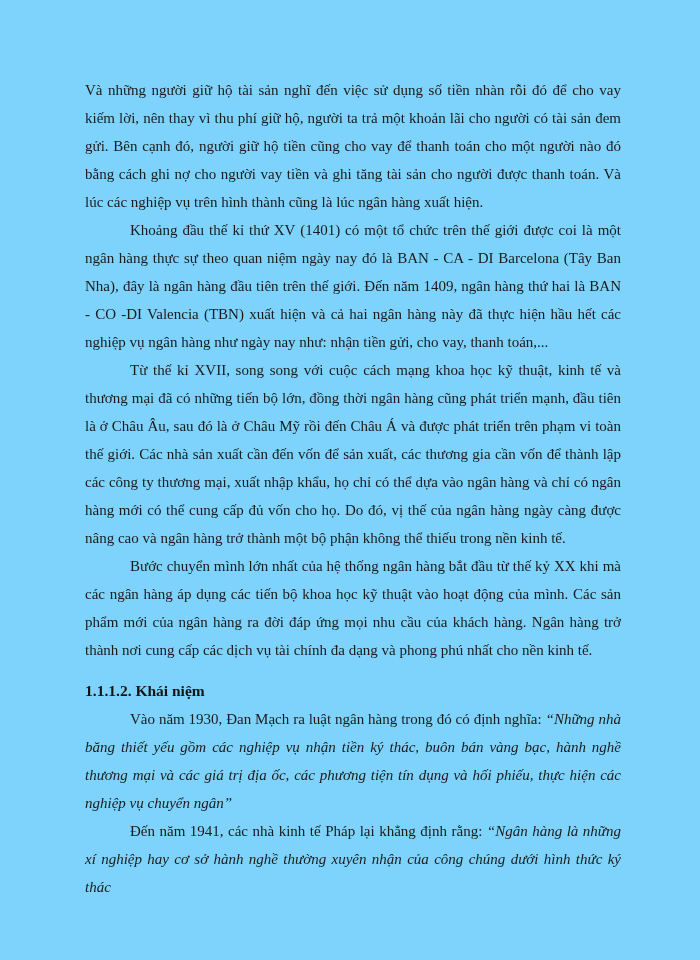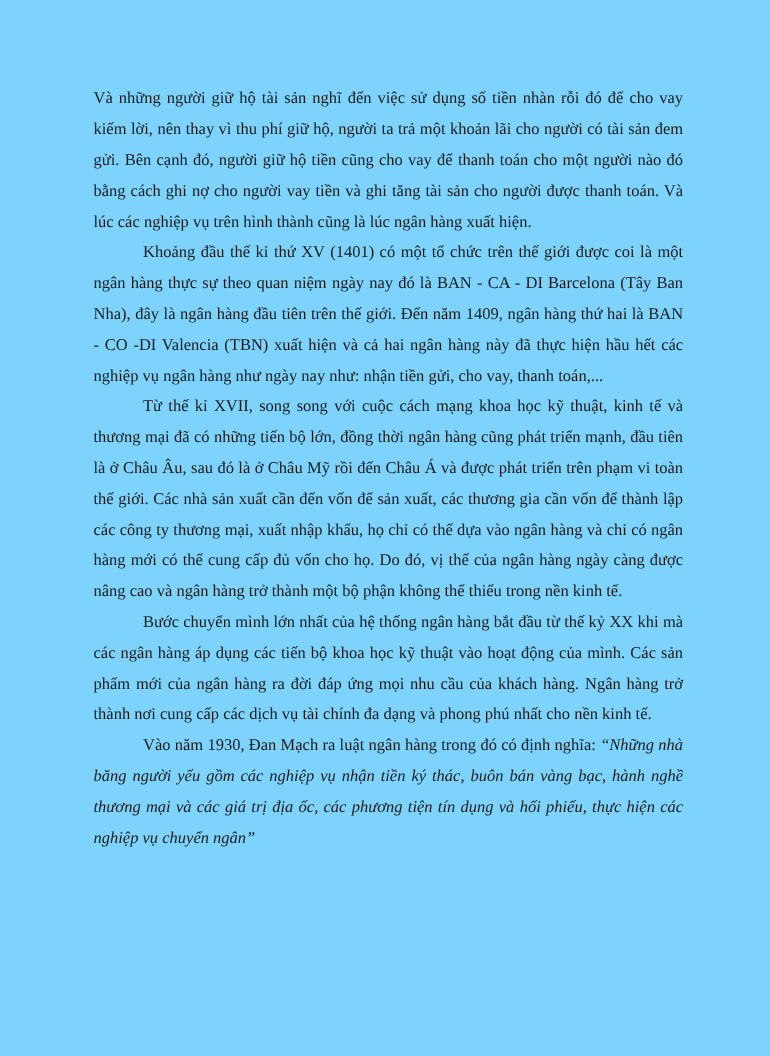--- a/index.html
+++ b/index.html
@@ -59,20 +59,24 @@
   <div class="text-column">
 
     <p class="para no-indent">Và những người giữ hộ tài sản nghĩ đến việc sử dụng số tiền nhàn rỗi đó để cho vay kiếm lời, nên thay vì thu phí giữ hộ, người ta trả một khoản lãi cho người có tài sản đem gửi. Bên cạnh đó, người giữ hộ tiền cũng cho vay để thanh toán cho một người nào đó bằng cách ghi nợ cho người vay tiền và ghi tăng tài sản cho người được thanh toán. Và lúc các nghiệp vụ trên hình thành cũng là lúc ngân hàng xuất hiện.</p>
 
     <p class="para">Khoảng đầu thế kỉ thứ XV (1401) có một tổ chức trên thế giới được coi là một ngân hàng thực sự theo quan niệm ngày nay đó là BAN - CA - DI Barcelona (Tây Ban Nha), đây là ngân hàng đầu tiên trên thế giới. Đến năm 1409, ngân hàng thứ hai là BAN - CO -DI Valencia (TBN) xuất hiện và cả hai ngân hàng này đã thực hiện hầu hết các nghiệp vụ ngân hàng như ngày nay như: nhận tiền gửi, cho vay, thanh toán,...</p>
 
     <p class="para">Từ thế kỉ XVII, song song với cuộc cách mạng khoa học kỹ thuật, kinh tế và thương mại đã có những tiến bộ lớn, đồng thời ngân hàng cũng phát triển mạnh, đầu tiên là ở Châu Âu, sau đó là ở Châu Mỹ rồi đến Châu Á và được phát triển trên phạm vi toàn thế giới. Các nhà sản xuất cần đến vốn để sản xuất, các thương gia cần vốn để thành lập các công ty thương mại, xuất nhập khẩu, họ chỉ có thể dựa vào ngân hàng và chỉ có ngân hàng mới có thể cung cấp đủ vốn cho họ. Do đó, vị thế của ngân hàng ngày càng được nâng cao và ngân hàng trở thành một bộ phận không thể thiếu trong nền kinh tế.</p>
 
     <p class="para">Bước chuyển mình lớn nhất của hệ thống ngân hàng bắt đầu từ thế kỷ XX khi mà các ngân hàng áp dụng các tiến bộ khoa học kỹ thuật vào hoạt động của mình. Các sản phẩm mới của ngân hàng ra đời đáp ứng mọi nhu cầu của khách hàng. Ngân hàng trở thành nơi cung cấp các dịch vụ tài chính đa dạng và phong phú nhất cho nền kinh tế.</p>
 
+    <h3 class="section-heading">1.1.1.2. Khái niệm</h3>
 
     <p class="para">
-      <span>Vào năm 1930, Đan Mạch ra luật ngân hàng trong đó có định nghĩa: </span><span class="quote-italic">“Những nhà băng người yếu gồm các nghiệp vụ nhận tiền ký thác, buôn bán vàng bạc, hành nghề thương mại và các giá trị địa ốc, các phương tiện tín dụng và hối phiếu, thực hiện các nghiệp vụ chuyển ngân”</span>
+      <span>Vào năm 1930, Đan Mạch ra luật ngân hàng trong đó có định nghĩa: </span><span class="quote-italic">“Những nhà băng thiết yếu gồm các nghiệp vụ nhận tiền ký thác, buôn bán vàng bạc, hành nghề thương mại và các giá trị địa ốc, các phương tiện tín dụng và hối phiếu, thực hiện các nghiệp vụ chuyển ngân”</span>
     </p>
 
+    <p class="para">
+      <span>Đến năm 1941, các nhà kinh tế Pháp lại khẳng định rằng: </span><span class="quote-italic">“Ngân hàng là những xí nghiệp hay cơ sở hành nghề thường xuyên nhận của công chúng dưới hình thức ký thác</span>
+    </p>
 
   </div>
 </div>
 
 </body></html>

